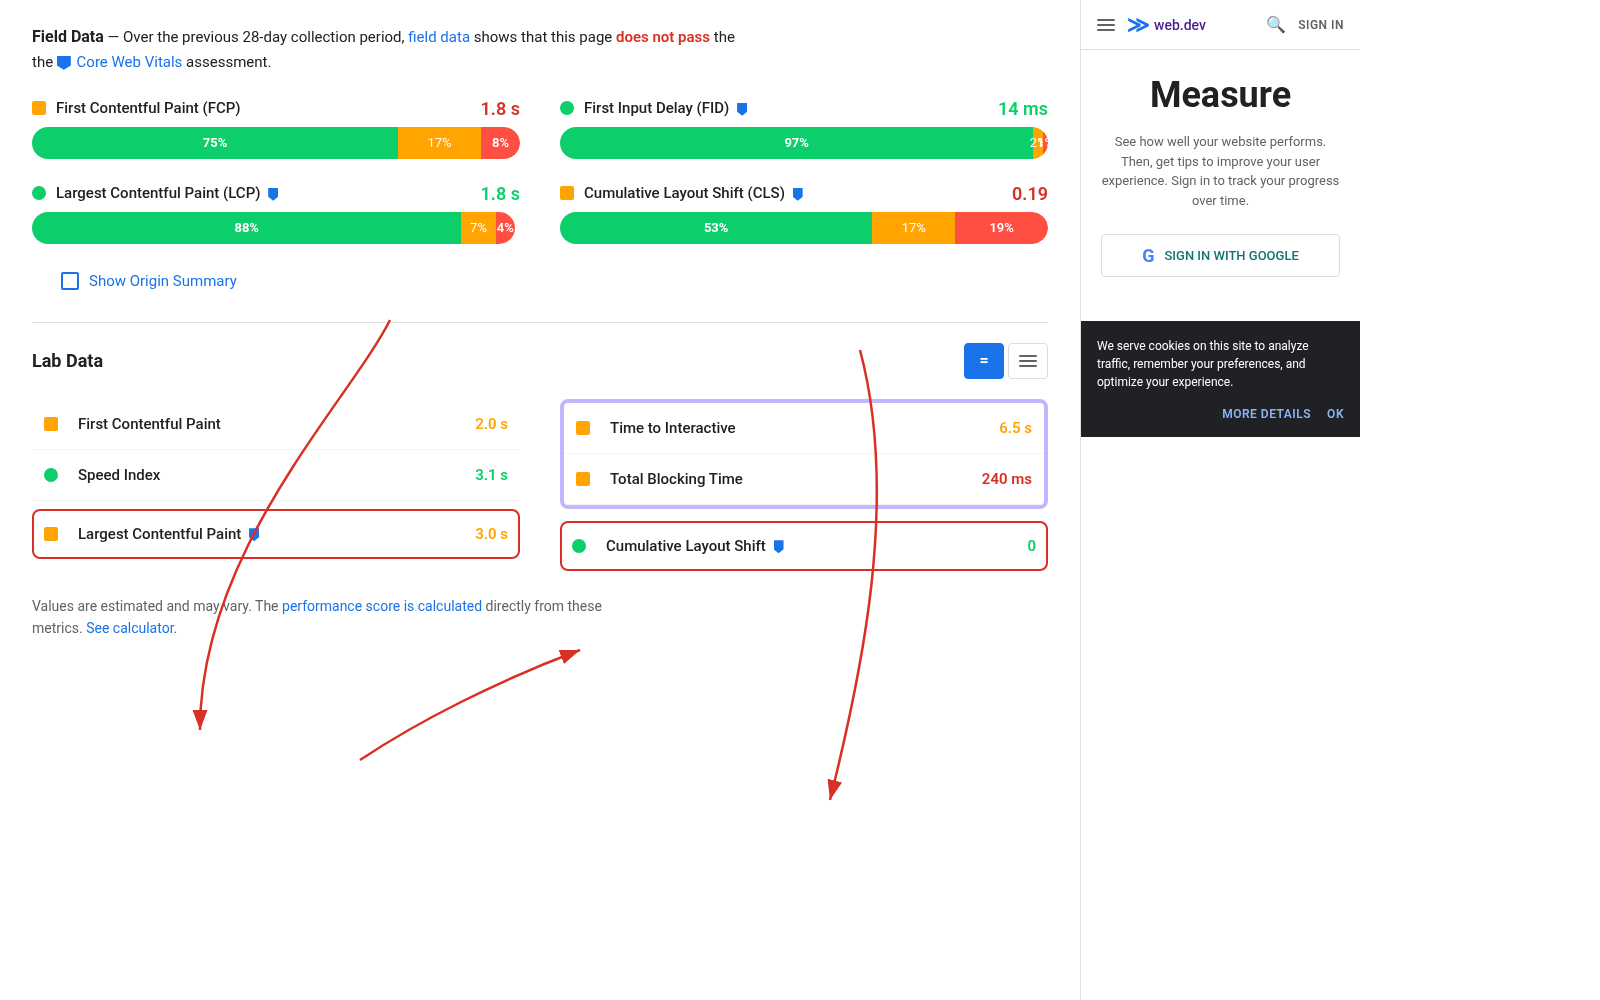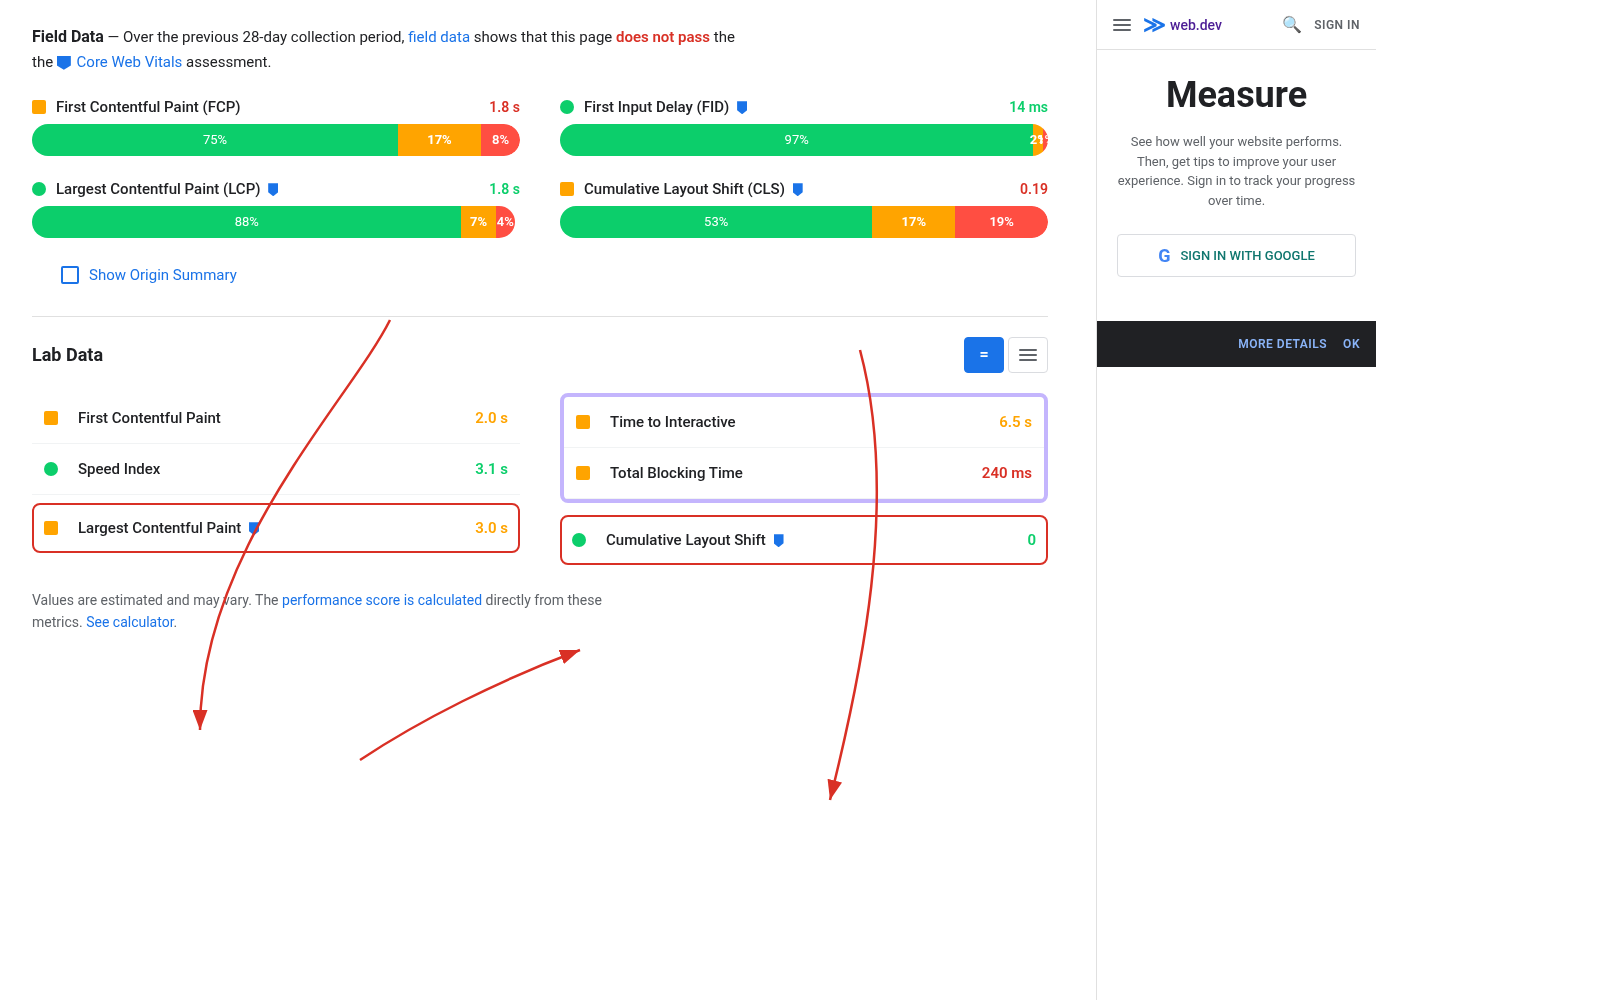--- a/index.html
+++ b/index.html
@@ -1,47 +1,47 @@
 <!DOCTYPE html>
 <html><head>
   <meta charset="utf-8">
   <style>
     * { box-sizing: border-box; margin: 0; padding: 0; }
     body { font-family: -apple-system, BlinkMacSystemFont, 'Segoe UI', Roboto, Arial, sans-serif; background: #fff; font-size: 14px; color: #202124; }
 
-    .page-wrapper { display: flex; width: 1600px; min-height: 1000px; position: relative; gap: 16px; }
+    .page-wrapper { display: flex; width: 1600px; min-height: 1000px; position: relative; }
 
     .main-content { flex: 1; padding: 24px 32px; max-width: 1080px; }
 
     
     .field-data-header { margin-bottom: 24px; font-size: 15px; line-height: 1.6; }
     .field-data-header .bold { font-weight: 700; font-size: 16px; }
     .field-data-header .link-blue { color: #1a73e8; text-decoration: none; }
     .field-data-header .link-red { color: #d93025; font-weight: 600; text-decoration: none; }
     .field-data-header .link-core { color: #1a73e8; text-decoration: none; }
 
     
     .metrics-grid { display: grid; grid-template-columns: 1fr 1fr; gap: 24px 40px; margin-bottom: 28px; }
 
     .metric-card { }
     .metric-header { display: flex; align-items: center; margin-bottom: 8px; }
     .metric-dot { width: 14px; height: 14px; border-radius: 50%; margin-right: 10px; flex-shrink: 0; }
     .metric-square { width: 14px; height: 14px; border-radius: 2px; margin-right: 10px; flex-shrink: 0; }
     .dot-green { background: #0cce6b; }
     .dot-orange { background: #ffa400; }
     .metric-title { font-size: 15px; font-weight: 500; flex: 1; }
-    .metric-value { font-size: 14px; font-weight: 600; margin-left: auto; }
+    .metric-value { font-size: 18px; font-weight: 600; margin-left: auto; }
     .value-red { color: #d93025; }
     .value-green { color: #0cce6b; }
     .value-orange { color: #ffa400; }
 
     
     .progress-bar { display: flex; height: 32px; border-radius: 16px; overflow: hidden; }
-    .bar-green { background: #0cce6b; display: flex; align-items: center; justify-content: center; color: #fff; font-weight: 400; font-size: 13px; }
-    .bar-orange { background: #ffa400; display: flex; align-items: center; justify-content: center; color: #fff; font-weight: 700; font-size: 13px; border-radius: 0 16px 16px 0; }
+    .bar-green { background: #0cce6b; display: flex; align-items: center; justify-content: center; color: #fff; font-weight: 700; font-size: 13px; }
+    .bar-orange { background: #ffa400; display: flex; align-items: center; justify-content: center; color: #fff; font-weight: 400; font-size: 13px; border-radius: 0 16px 16px 0; }
     .bar-red { background: #ff4e42; display: flex; align-items: center; justify-content: center; color: #fff; font-weight: 600; font-size: 13px; border-radius: 0 16px 16px 0; }
 
     
     .origin-summary { display: flex; align-items: center; gap: 10px; margin-bottom: 32px; padding-left: 29px; }
     .checkbox-box { width: 18px; height: 18px; border: 2px solid #1a73e8; border-radius: 2px; flex-shrink: 0; }
     .origin-label { color: #1a73e8; font-size: 15px; cursor: pointer; }
 
     
     .divider { border: none; border-top: 1px solid #e0e0e0; margin: 20px 0; }
 
@@ -293,19 +293,20 @@
       <div class="measure-desc">See how well your website performs. Then, get tips to improve your user experience. Sign in to track your progress over time.</div>
       <div class="google-signin-btn">
         <span style="font-size:18px;font-weight:700;">
           <span style="color:#4285f4;">G</span>
         </span>
         <span class="google-signin-text">SIGN IN WITH GOOGLE</span>
       </div>
     </div>
 
     <div class="cookie-banner">
+      <div class="cookie-text">We serve cookies on this site to analyze traffic, remember your preferences, and optimize your experience.</div>
       <div class="cookie-buttons">
         <span class="cookie-btn cookie-more">MORE DETAILS</span>
         <span class="cookie-btn cookie-ok">OK</span>
       </div>
     </div>
   </div>
 </div>
 
 </body></html>

